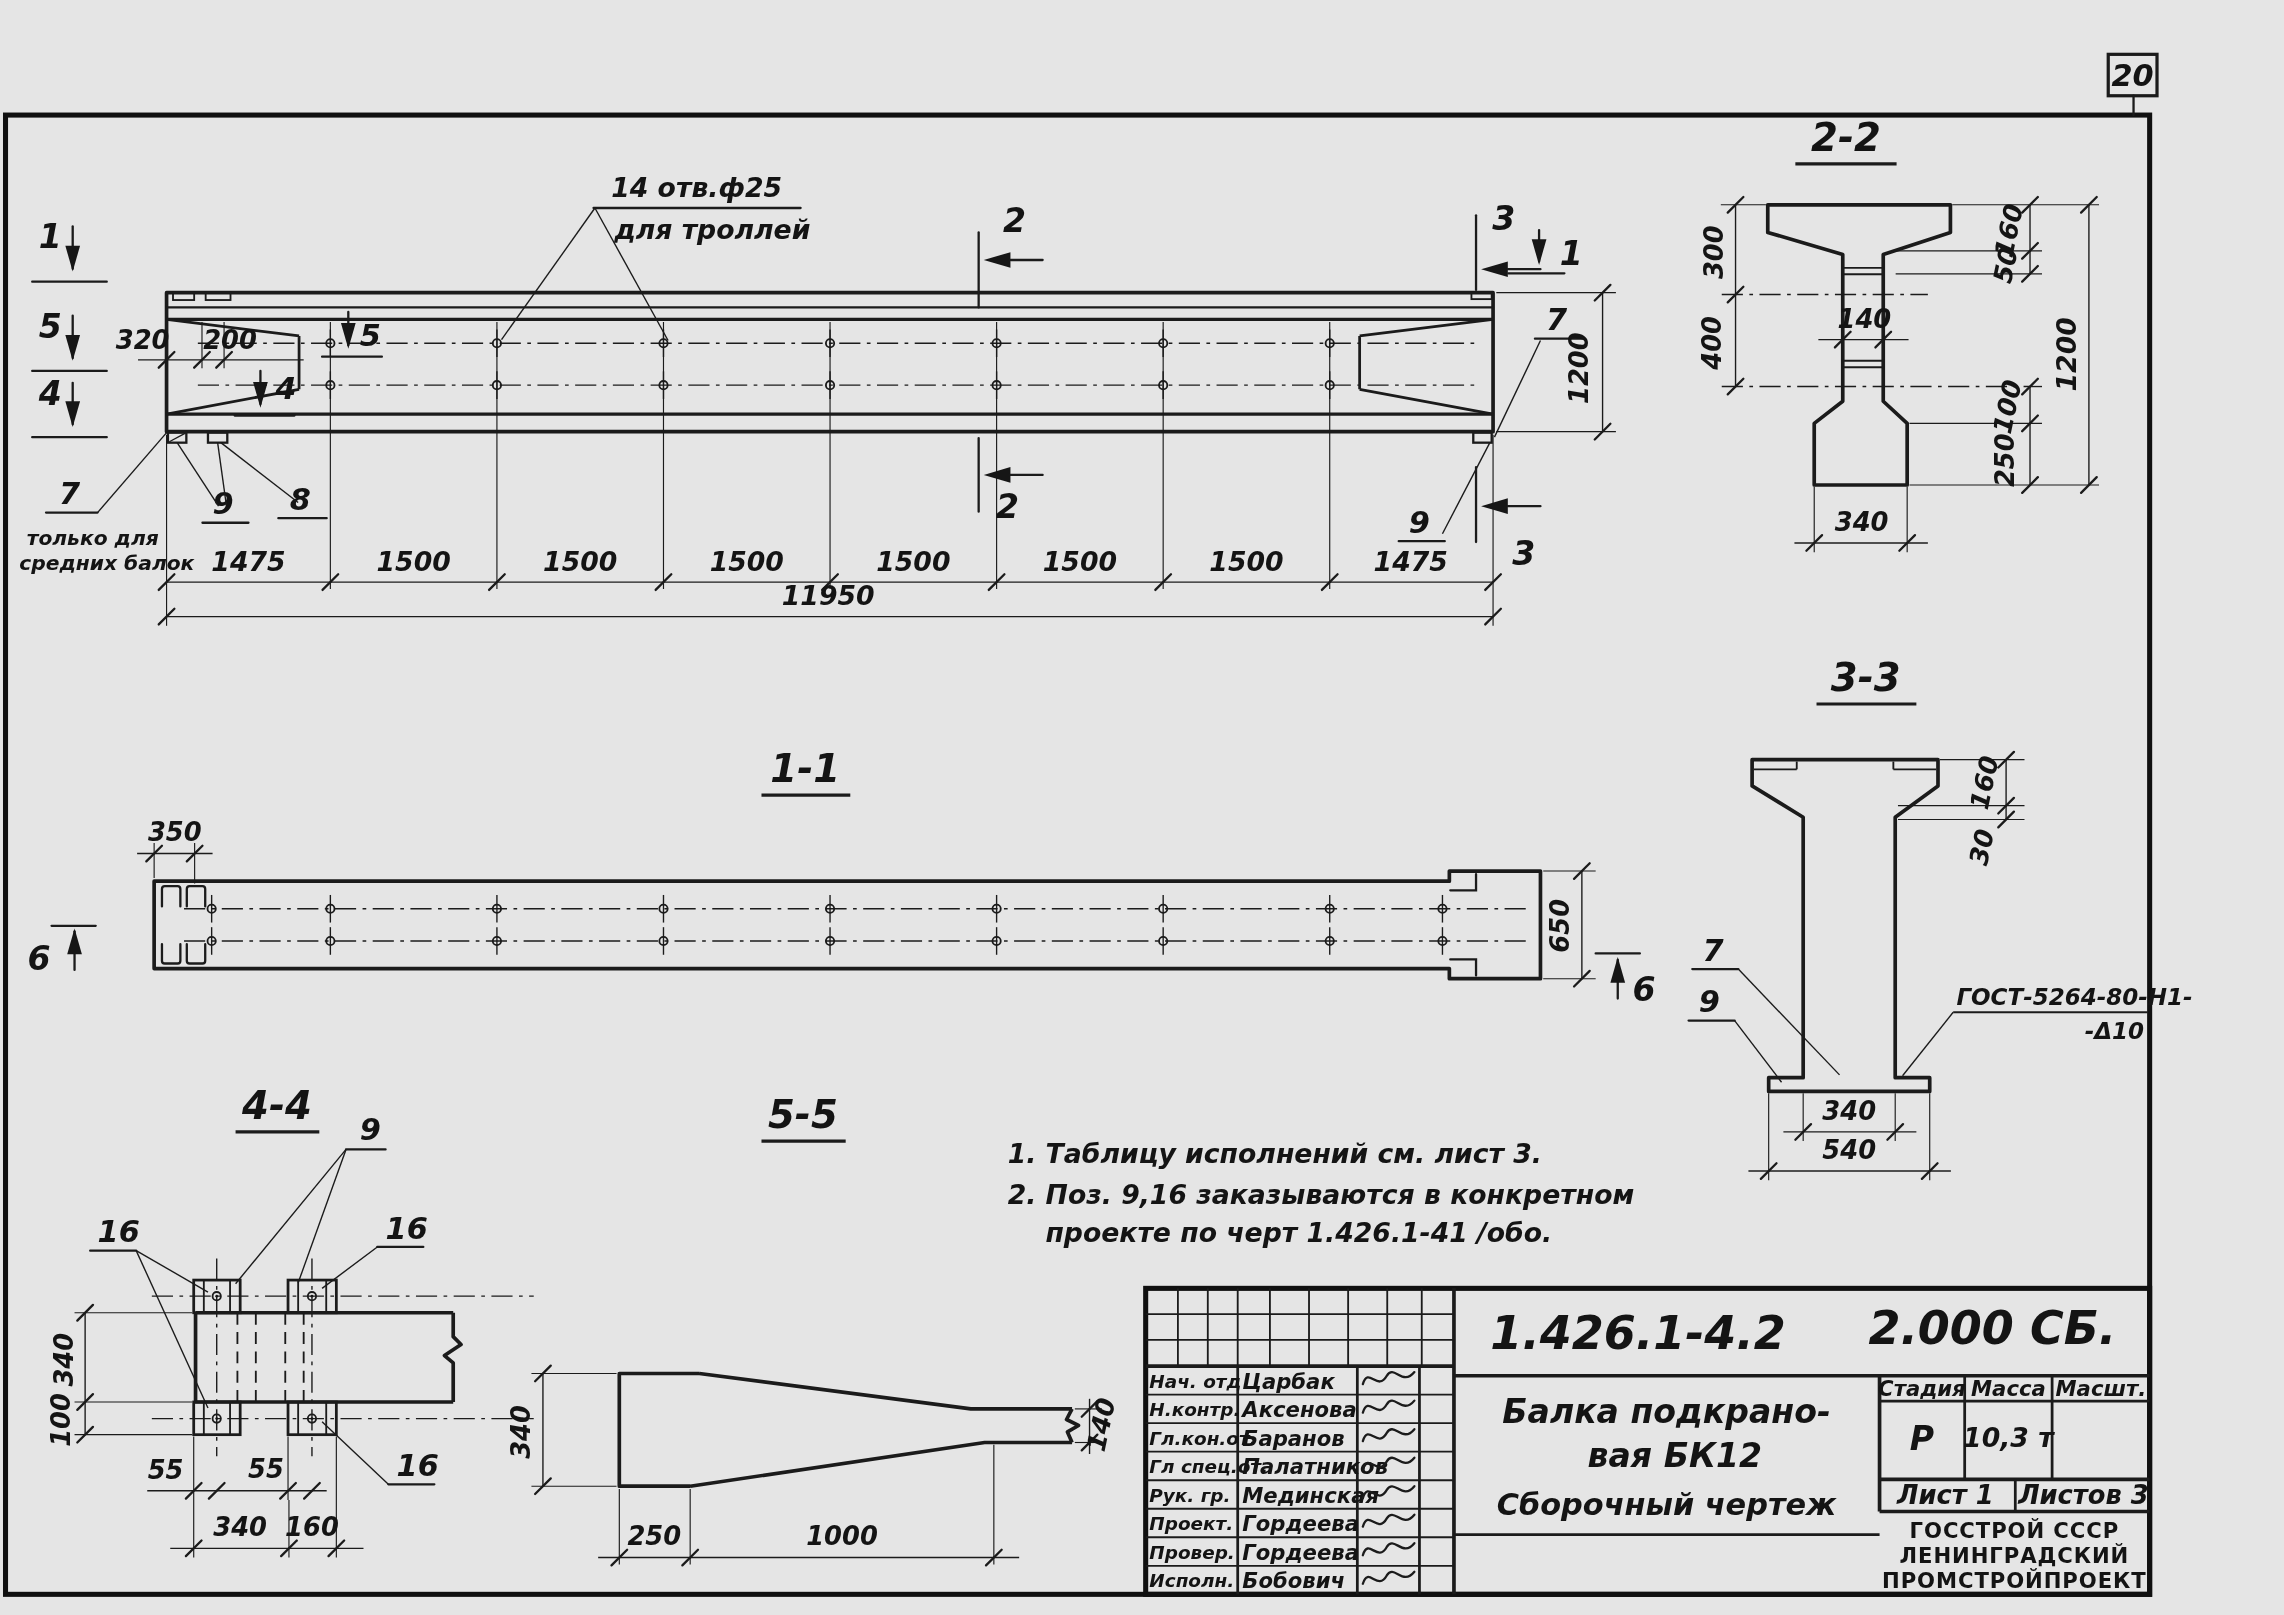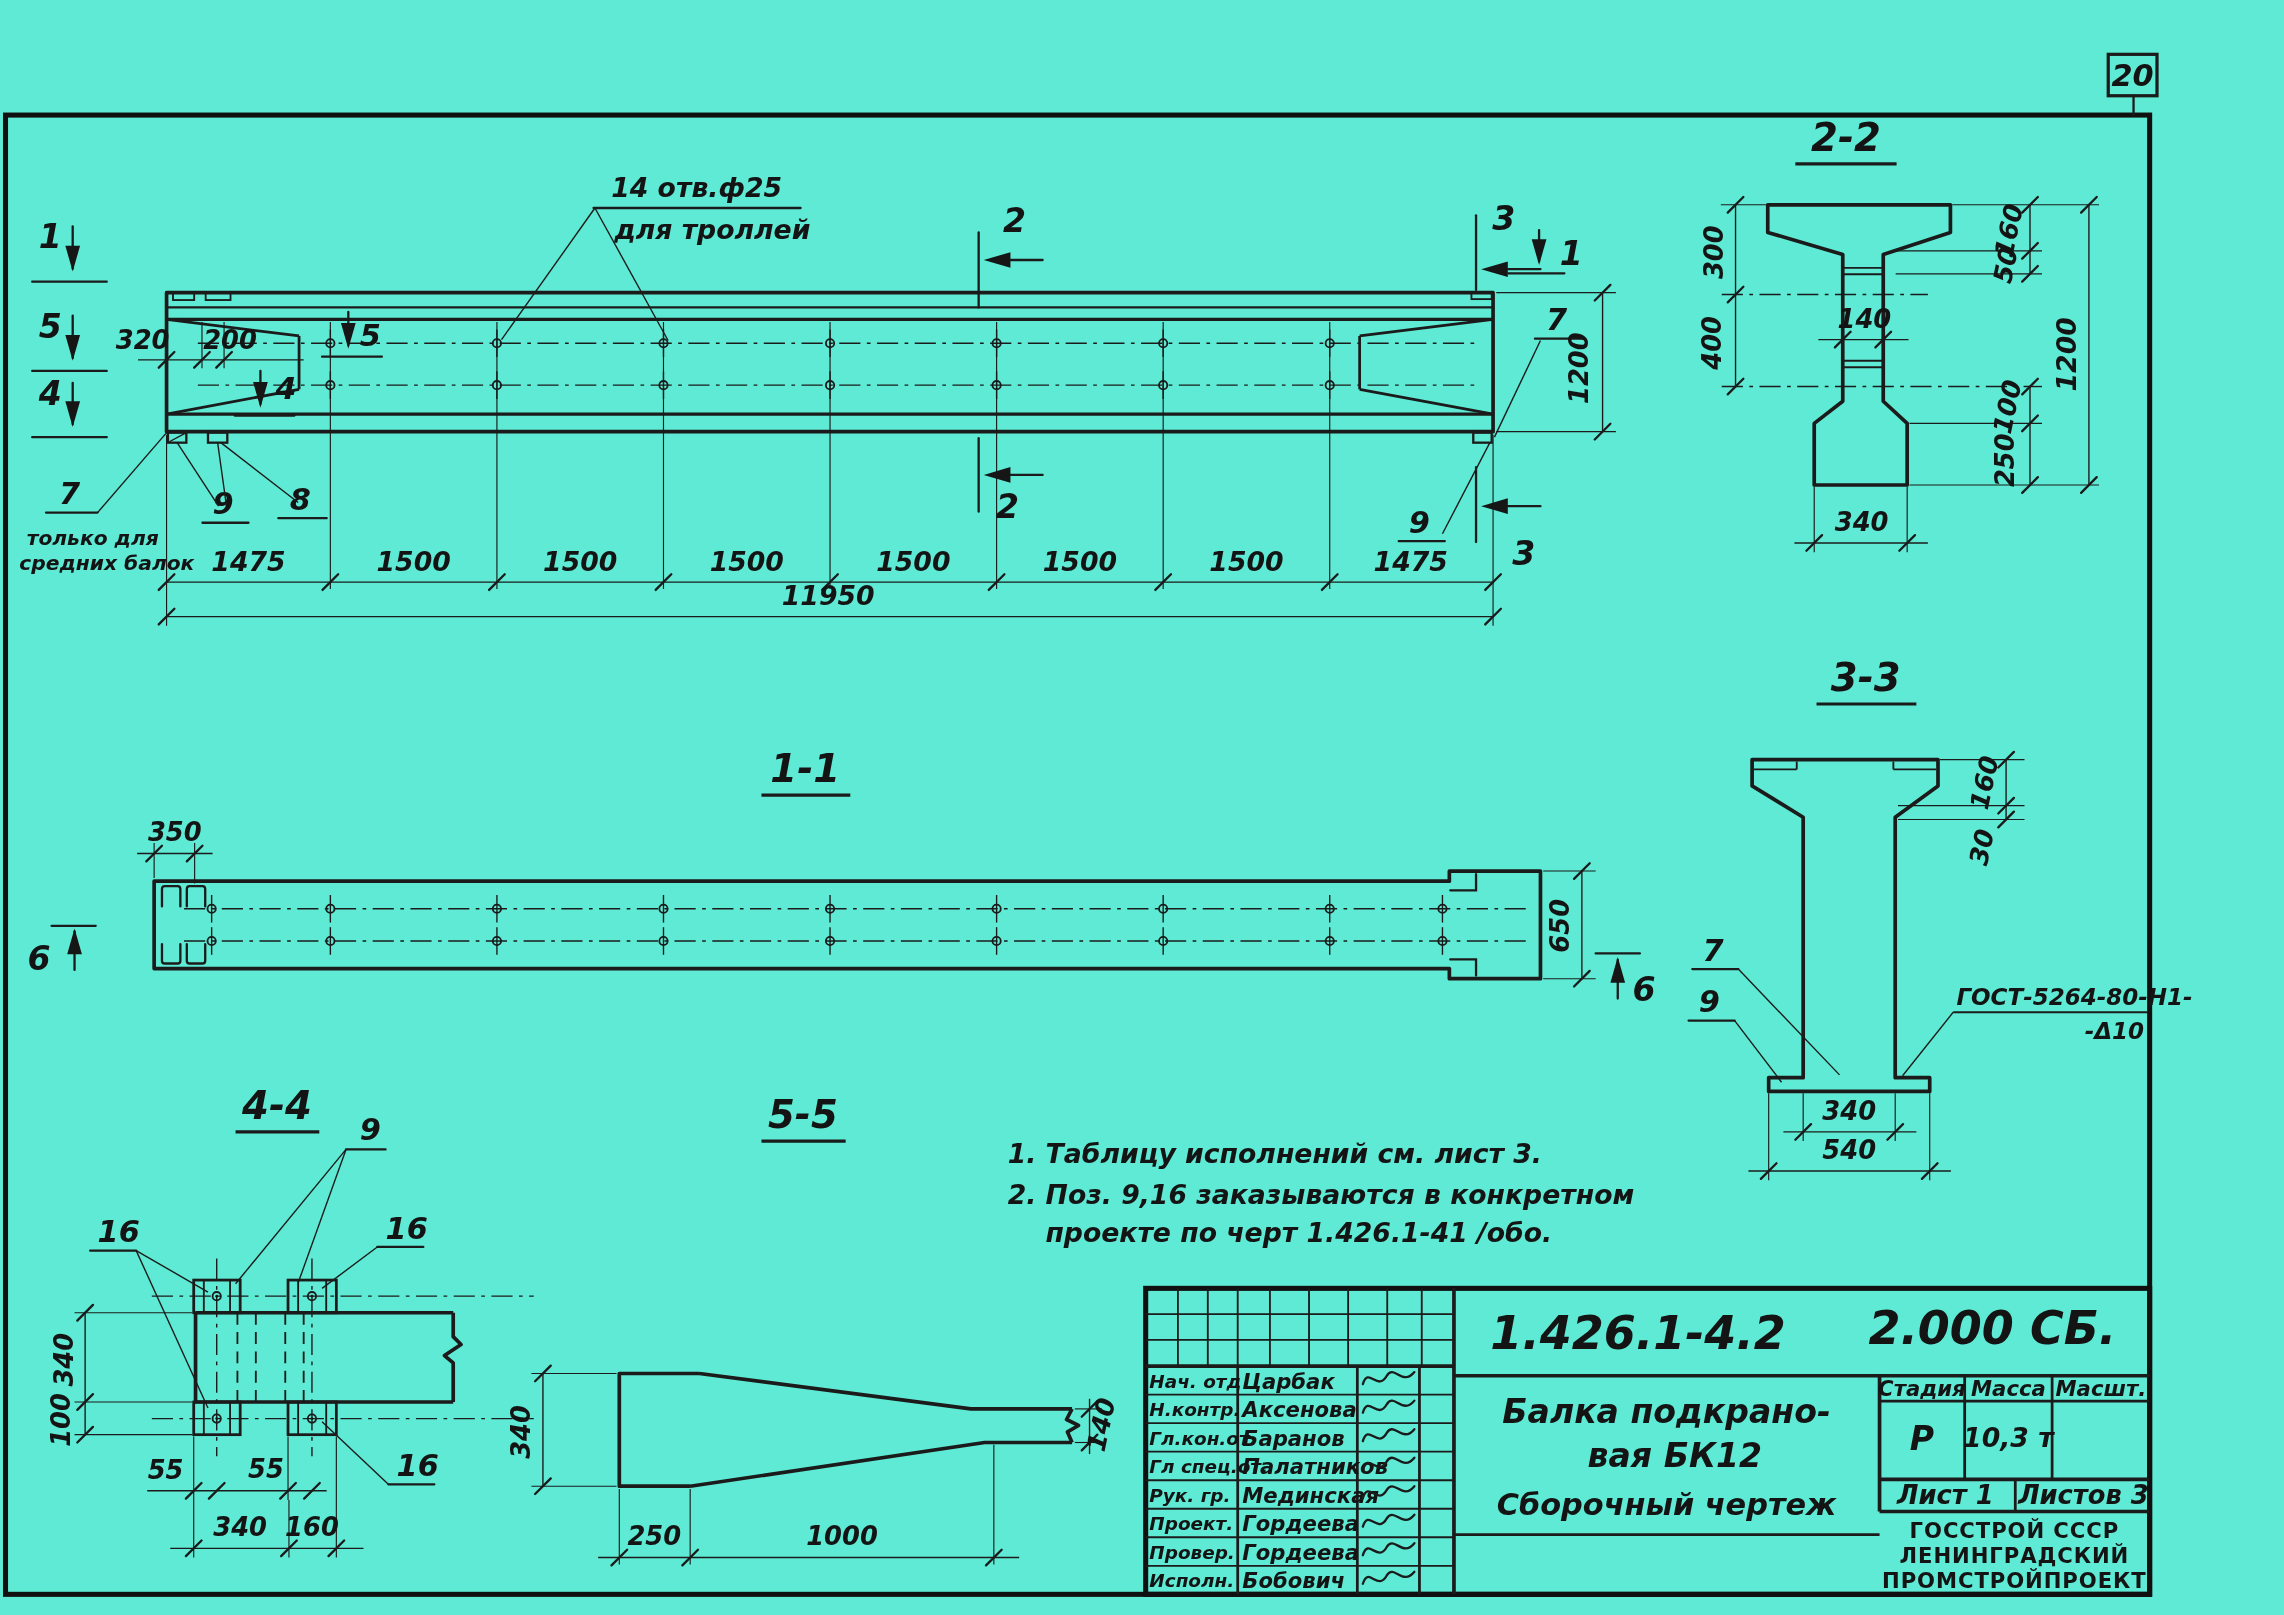--- a/index.html
+++ b/index.html
@@ -1,16 +1,16 @@
 <!DOCTYPE html>
 <html style="font-size:7.4px"><head>
 <meta charset="utf-8">
 <style>
   html,body{margin:0;padding:0;background:#ffffff;}
-  #sheet{width:2284px;height:1616px;position:relative;background:#5eead4;}
+  #sheet{width:2284px;height:1616px;position:relative;background:#e5e5e5;}
   svg{display:block;}
   .s2{stroke:#1b1b1b;stroke-width:2.5;fill:none;}
   .s3{stroke:#1b1b1b;stroke-width:3;fill:none;}
   .s4{stroke:#1b1b1b;stroke-width:4;fill:none;}
   .s5{stroke:#1b1b1b;stroke-width:5;fill:none;stroke-linecap:round;}
   .s6{stroke:#1b1b1b;stroke-width:6;fill:none;}
   .s7{stroke:#1b1b1b;stroke-width:7;fill:none;}
   .s8{stroke:#1b1b1b;stroke-width:8;fill:none;stroke-linejoin:round;}
   .s10{stroke:#101010;stroke-width:11;fill:none;}
   .cl{stroke:#1b1b1b;stroke-width:3;fill:none;stroke-dasharray:46 14 8 14;}

